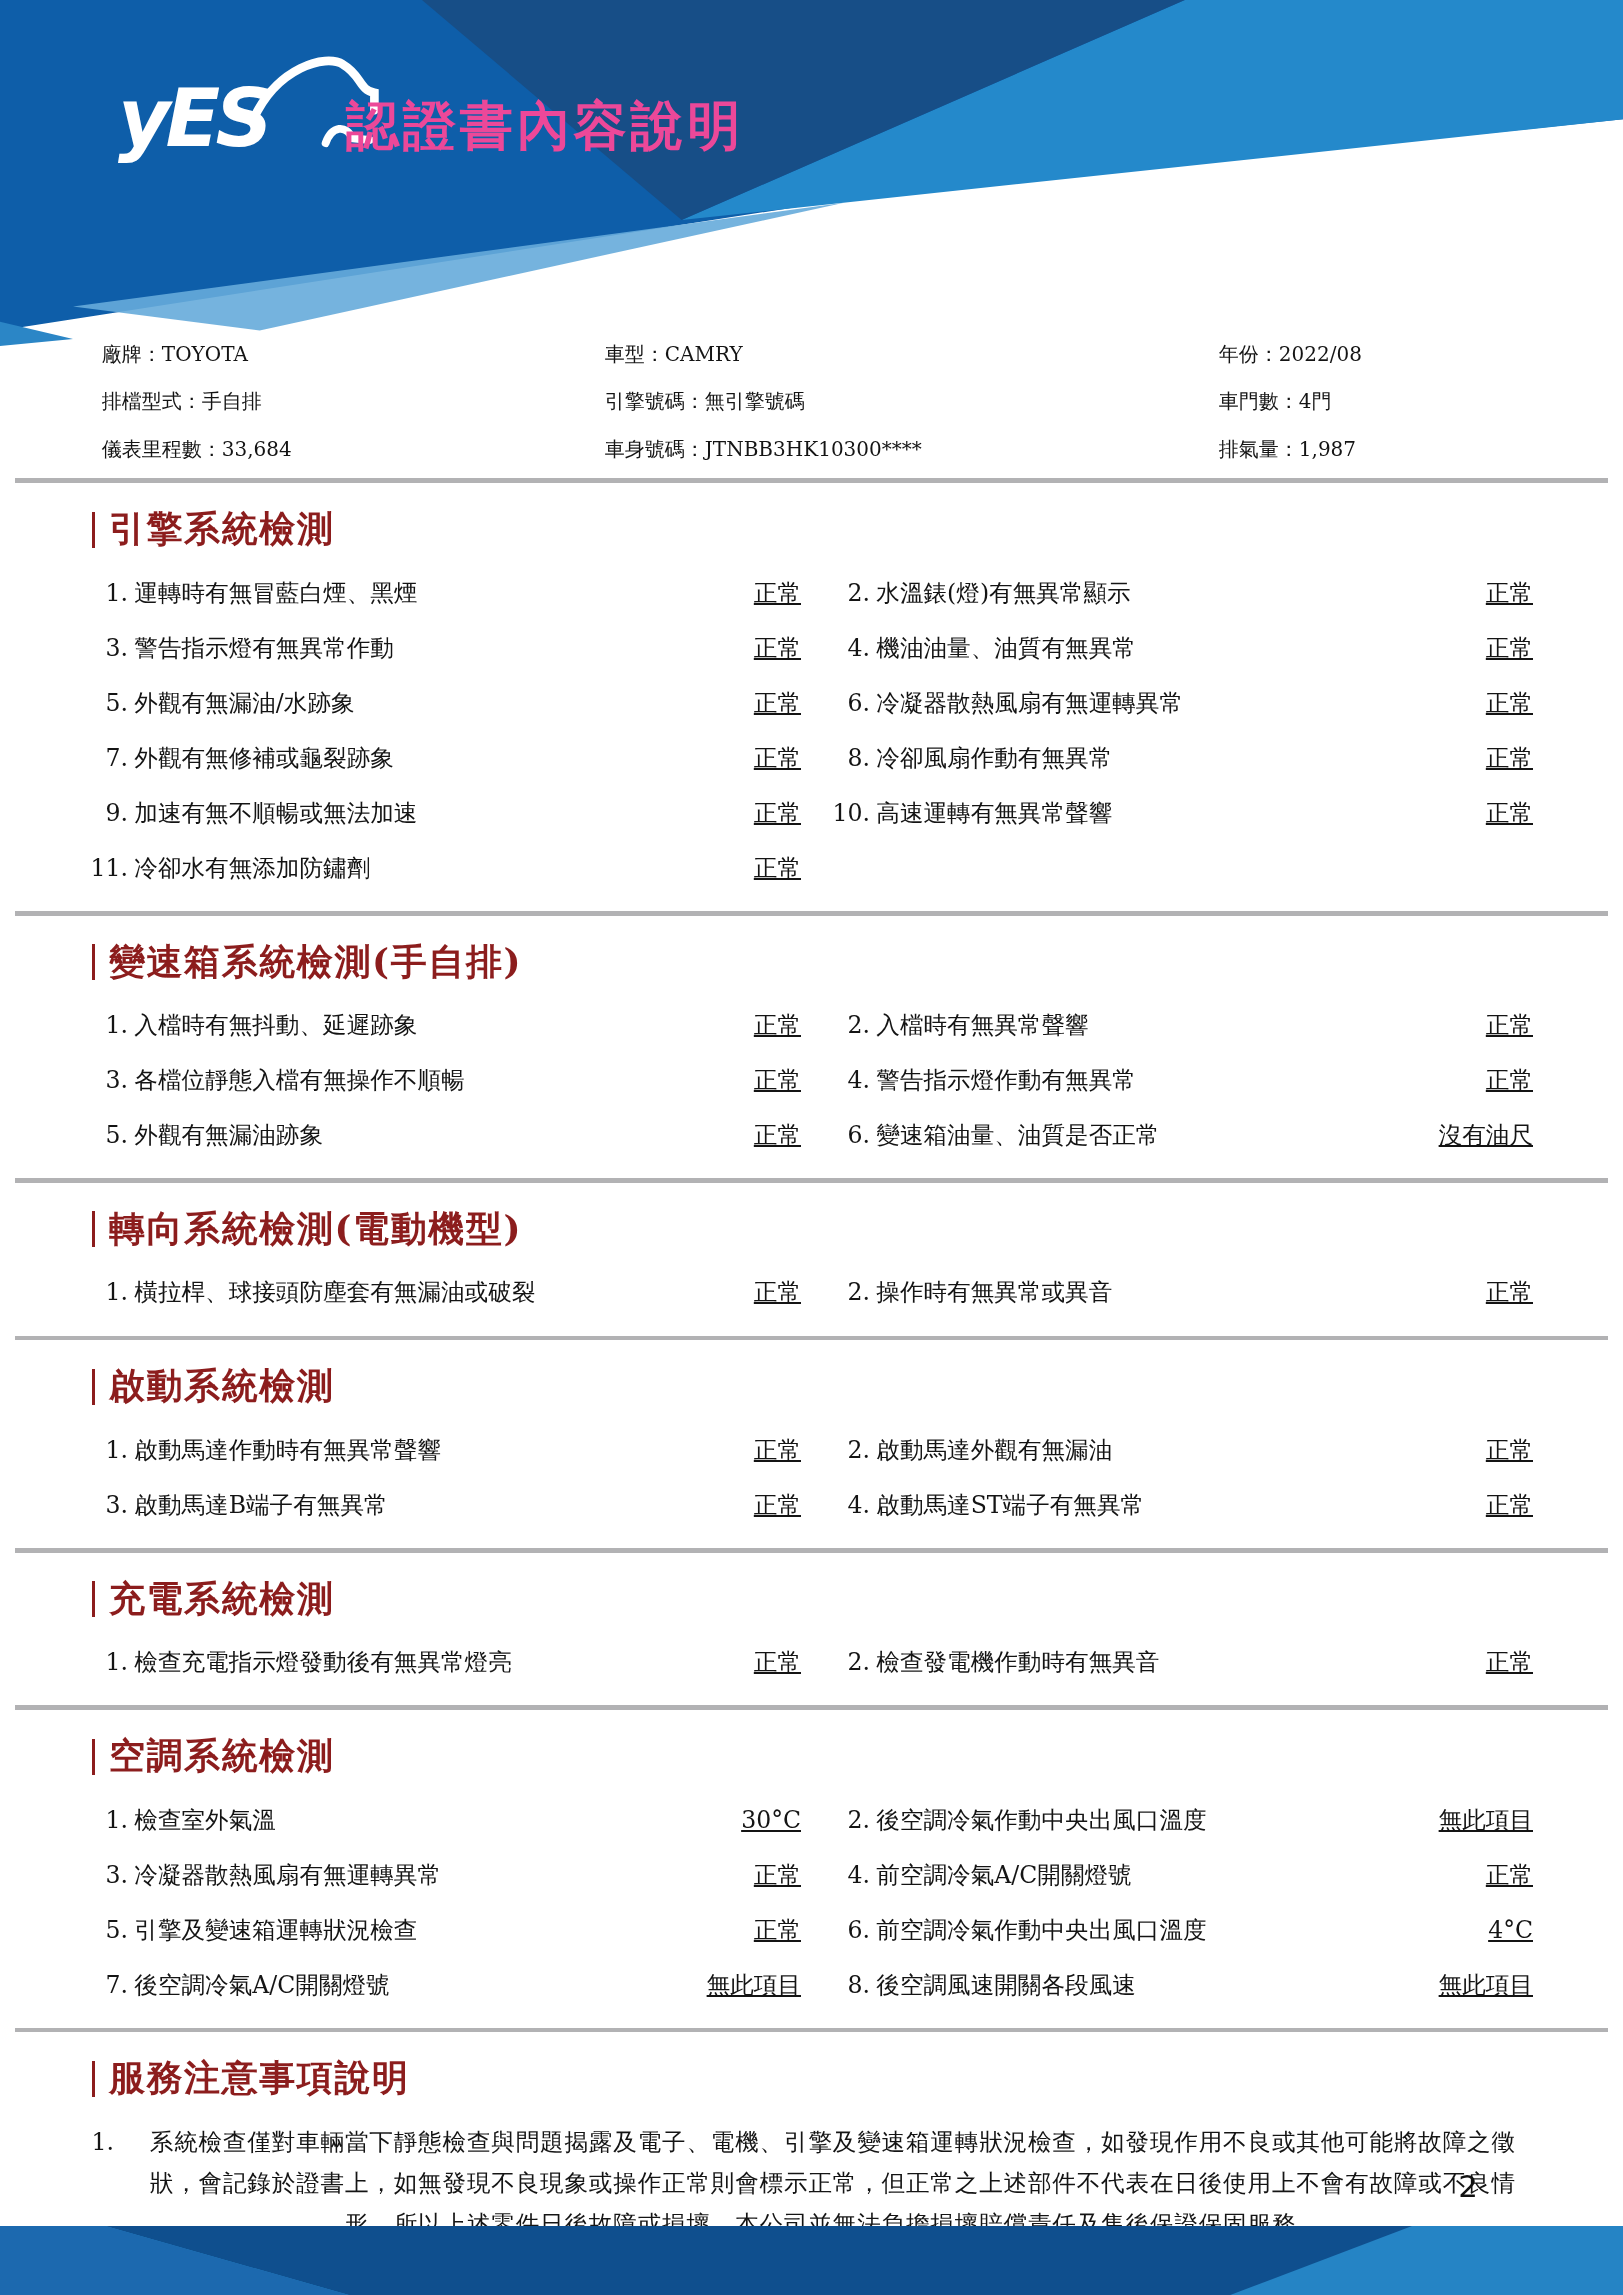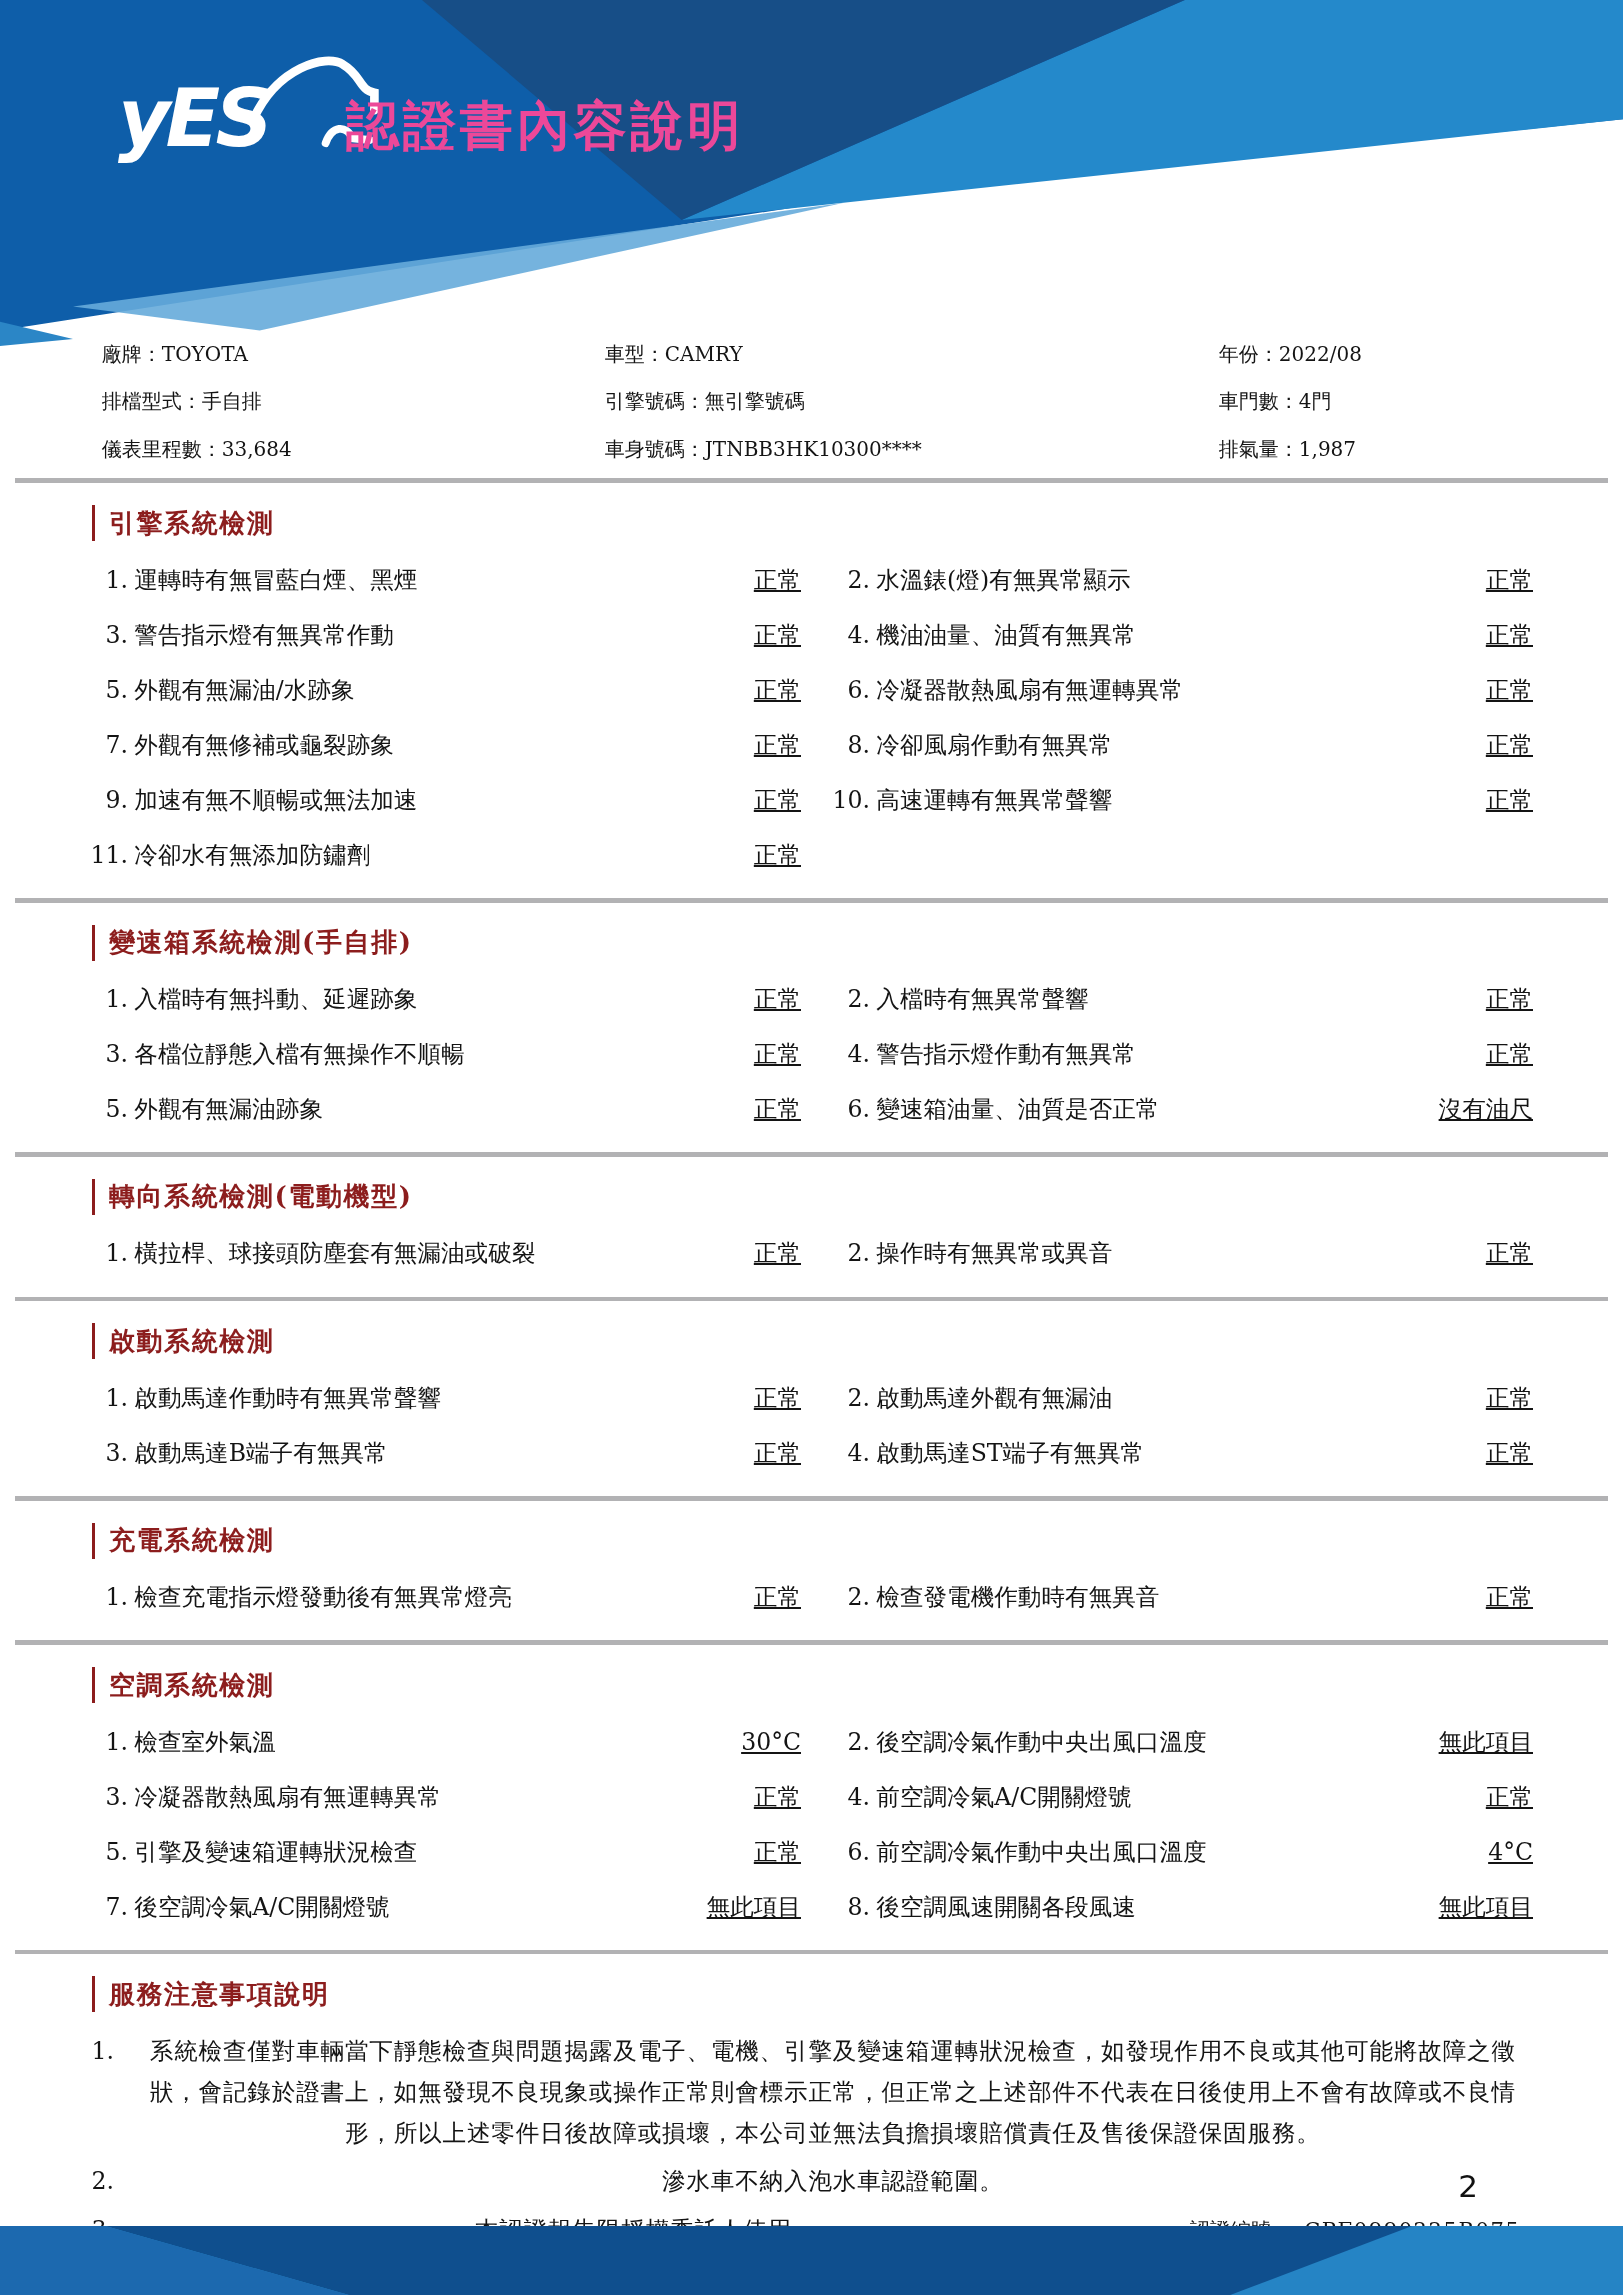--- a/index.html
+++ b/index.html
@@ -21,21 +21,21 @@
               font:700 53px "DejaVu Sans","Liberation Sans",sans-serif;letter-spacing:3.9px;}
 
   
   .content{position:absolute;top:330px;left:0;right:0;padding:0 90px;}
   .info-grid{display:grid;grid-template-columns:503px 614px 1fr;row-gap:20.4px;
              margin:11px 0 0 11.8px;font-size:20px;}
   .rule{height:4.7px;background:#B2B2B4;margin:15.7px -75px 0 -75px;}
 
   .sec-head{display:flex;align-items:center;margin:22px 0 4.7px 1.6px;}
   .sec-bar{width:3.9px;height:36px;background:#8C1D1D;margin-right:13.4px;flex:none;}
-  .sec-title{font-size:26px;font-weight:600;color:#8C1D1D;letter-spacing:1.6px;}
+  .sec-title{font-size:36px;font-weight:600;color:#8C1D1D;letter-spacing:1.6px;}
 
   .grid{display:grid;grid-template-columns:711px 1fr;column-gap:31px;margin-top:11px;}
   .it{display:flex;align-items:center;min-height:55px;font-size:23.6px;}
   .it .n{width:38px;text-align:right;margin-right:6.3px;flex:none;}
   .it .t{flex:1;}
   .it .v{min-width:118px;text-align:right;white-space:nowrap;text-decoration:underline;}
 
   .notes{margin-top:19px;}
   .note{display:flex;margin:0 0 7.9px 1.6px;font-size:23.6px;line-height:1.72;}
   .note .note-n{width:41px;flex:none;}

